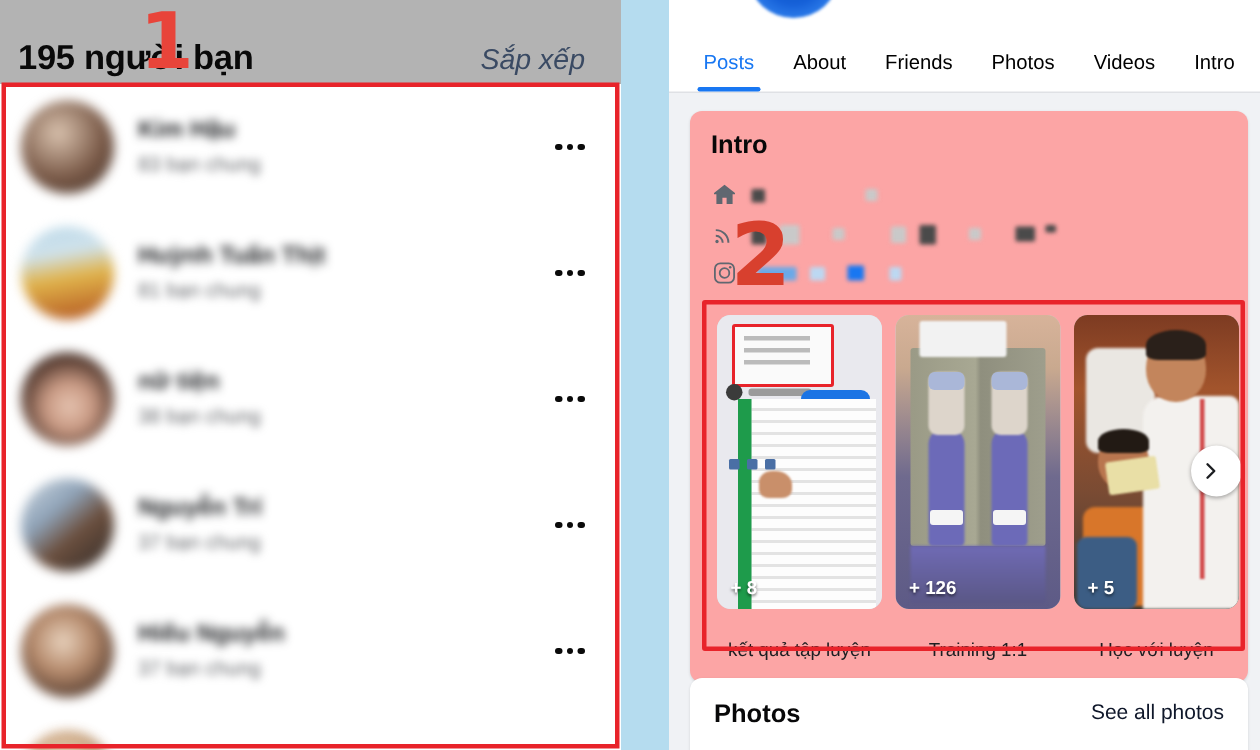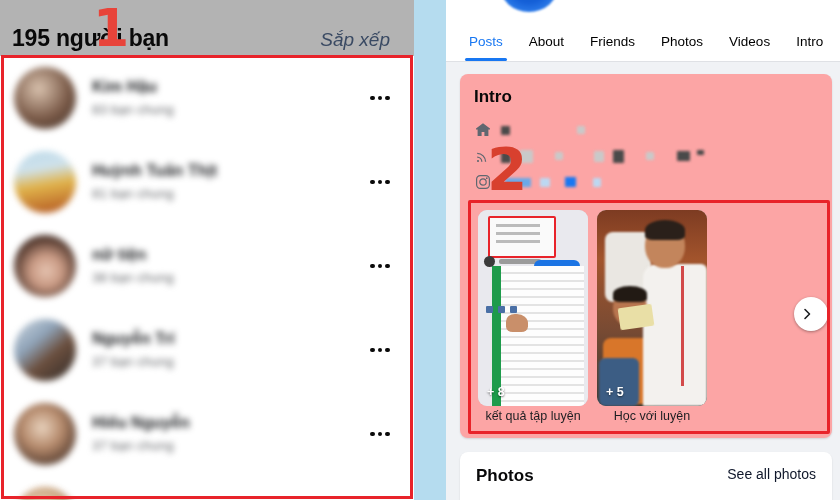--- a/index.html
+++ b/index.html
@@ -270,21 +270,21 @@
   .hl-count {
     position: absolute;
     left: 9px; bottom: 7px;
     font-size: 12.5px;
     font-weight: bold;
     color: #ffffff;
     text-shadow: 0 1px 2px rgba(0,0,0,0.55);
     z-index: 3;
   }
   .hl-label {
-    margin-top: 3px;
+    margin-top: 20px;
     text-align: center;
     font-size: 12.5px;
     color: #1c1e21;
     white-space: nowrap;
     overflow: hidden;
     text-overflow: ellipsis;
   }
 
   
   .art1 { position:absolute; inset:0; background:#e9e9ee; }
@@ -578,20 +578,40 @@
                     <b></b>
                   </div>
                 <div class="hand"></div>
                 <div class="cap"></div>
               </div>
               <span class="hl-count">+ 8</span>
             </div>
             <div class="hl-label">kết quả tập luyện</div>
           </div>
 
+          <div class="hl-item">
+            <div class="hl-thumb">
+              <div class="art2">
+                <div class="photo">
+                  <div class="legL"></div>
+                    <div class="legR"></div>
+                  <div class="torL"></div>
+                    <div class="torR"></div>
+                  <div class="braL"></div>
+                    <div class="braR"></div>
+                  <div class="tagL"></div>
+                    <div class="tagR"></div>
+                </div>
+                <div class="cap"></div>
+                <div class="mir"></div>
+              </div>
+              <span class="hl-count">+ 126</span>
+            </div>
+            <div class="hl-label">Training 1:1</div>
+          </div>
 
           <div class="hl-item">
             <div class="hl-thumb">
               <div class="art3">
                 <div class="shirtW"></div>
                 <div class="orange"></div>
                 <div class="jean"></div>
                 <div class="bodyA"></div>
                 <div class="stripe"></div>
                 <div class="headA"></div>

